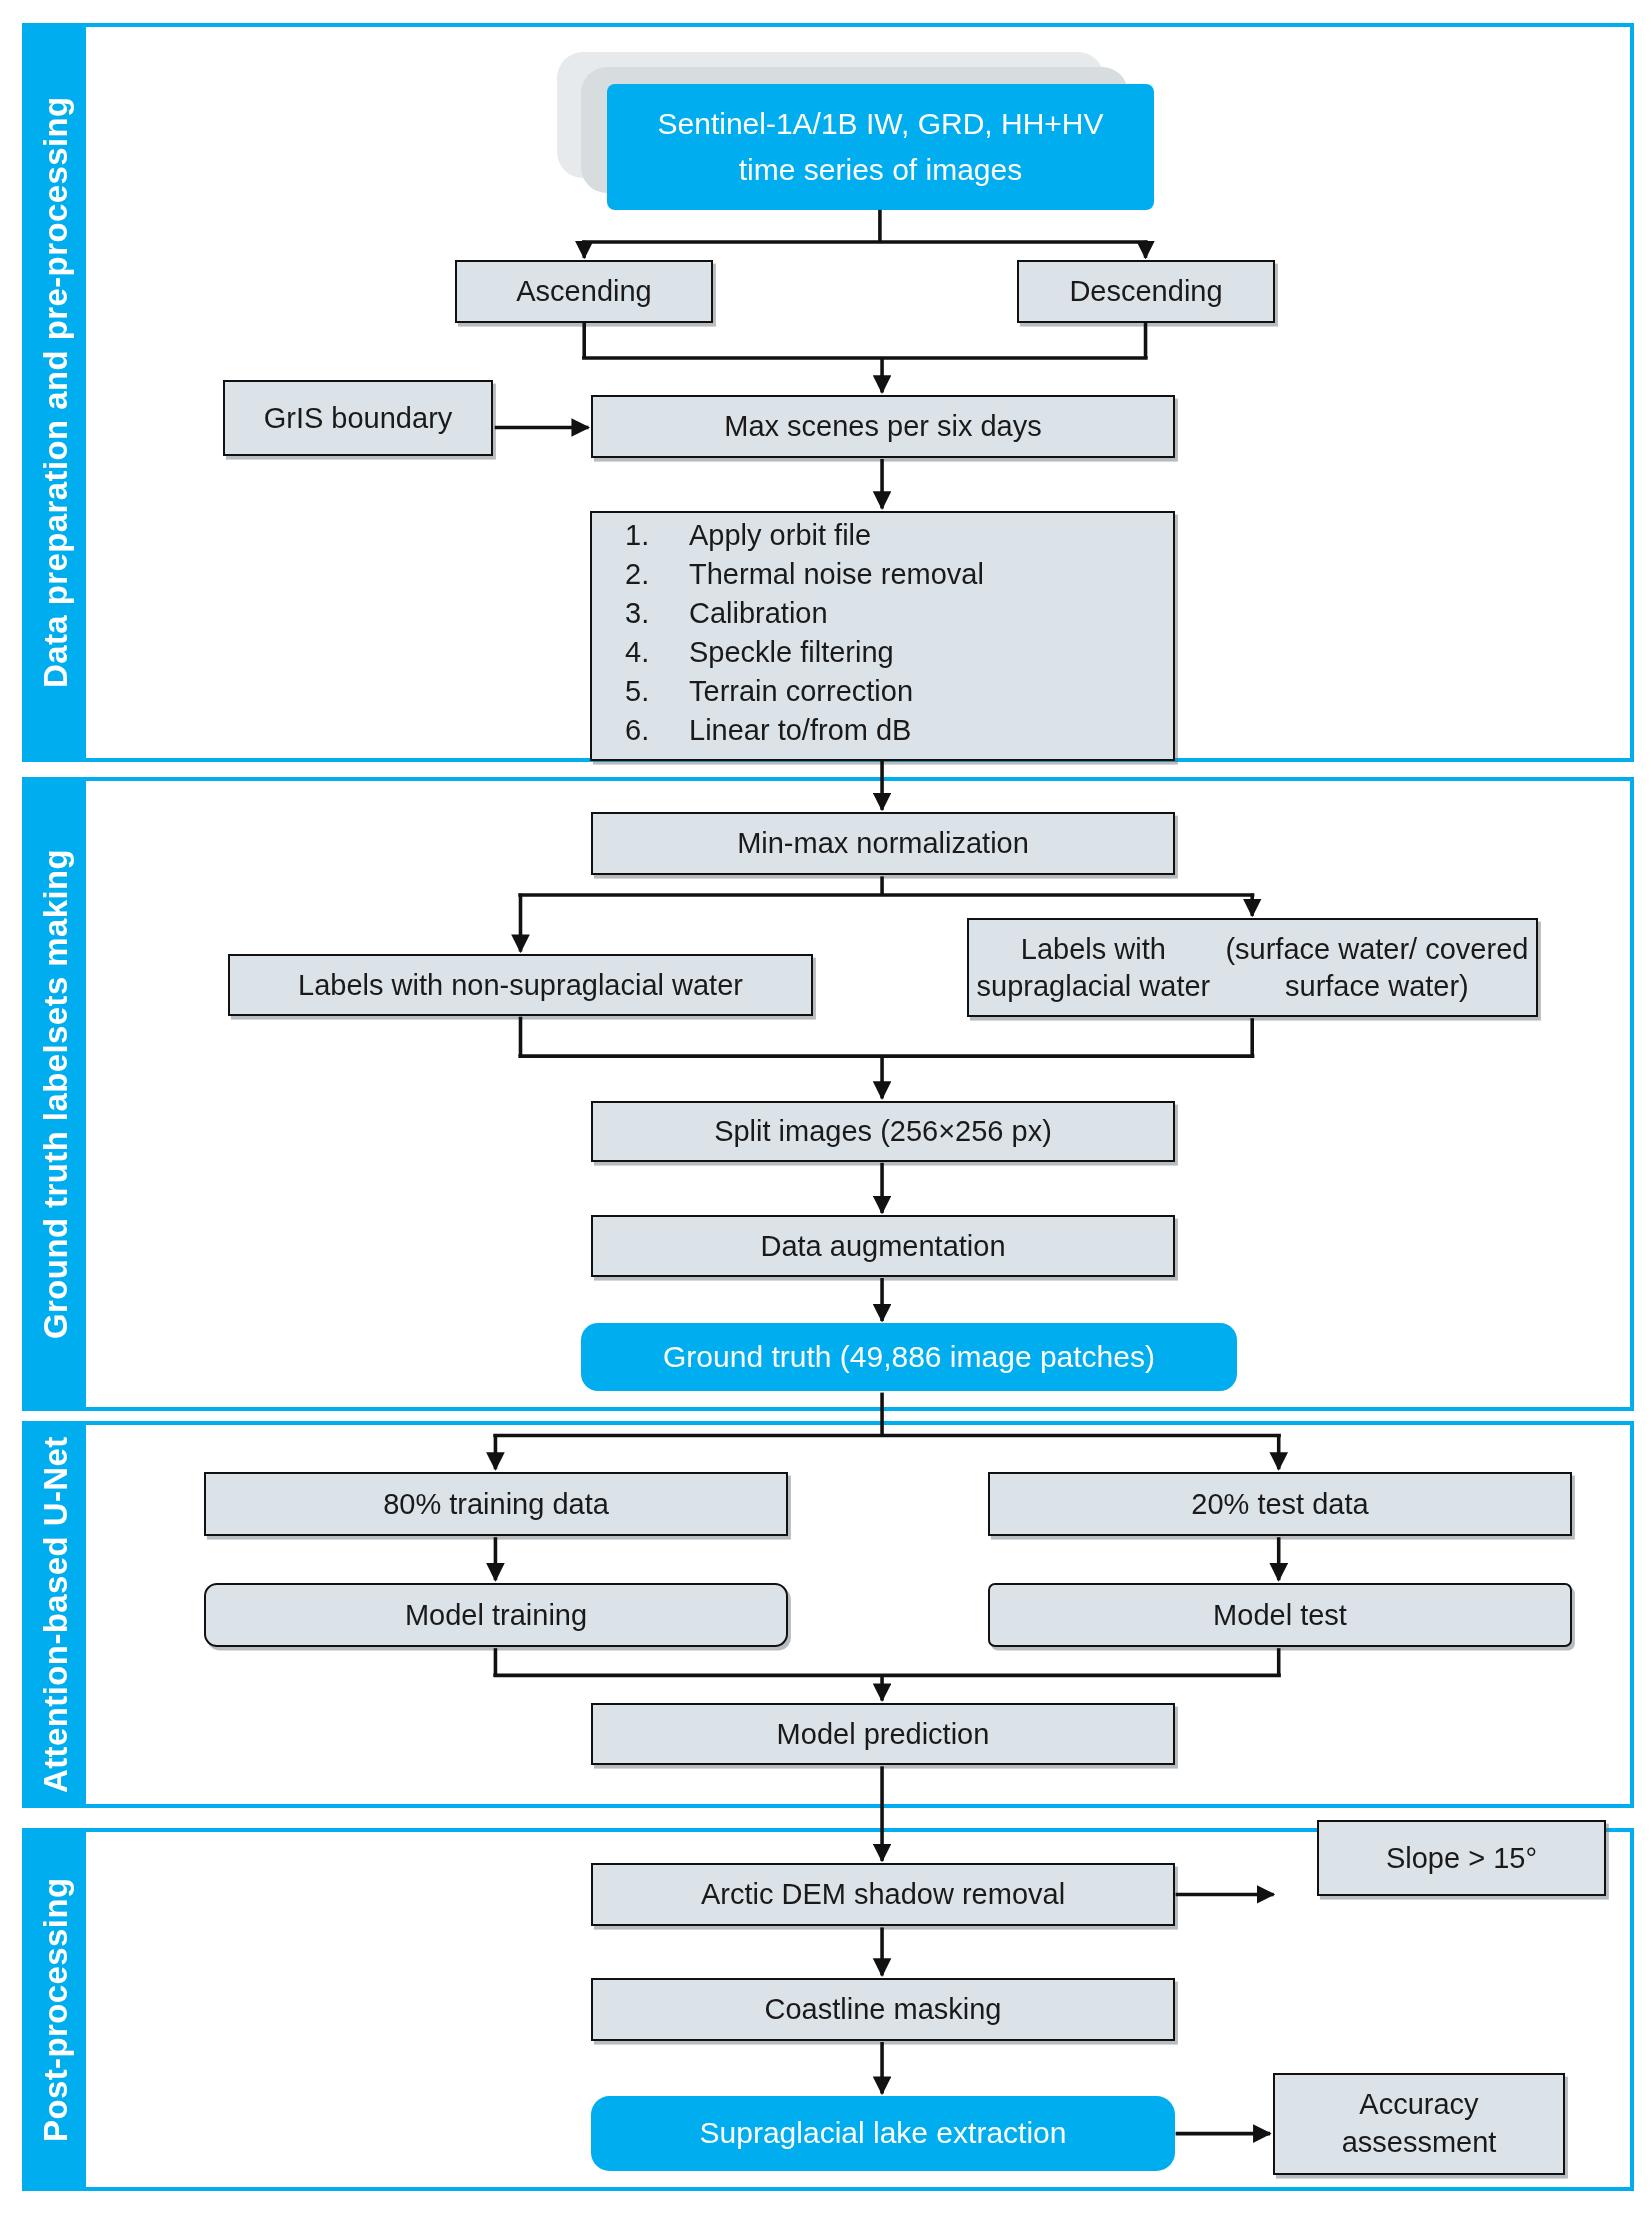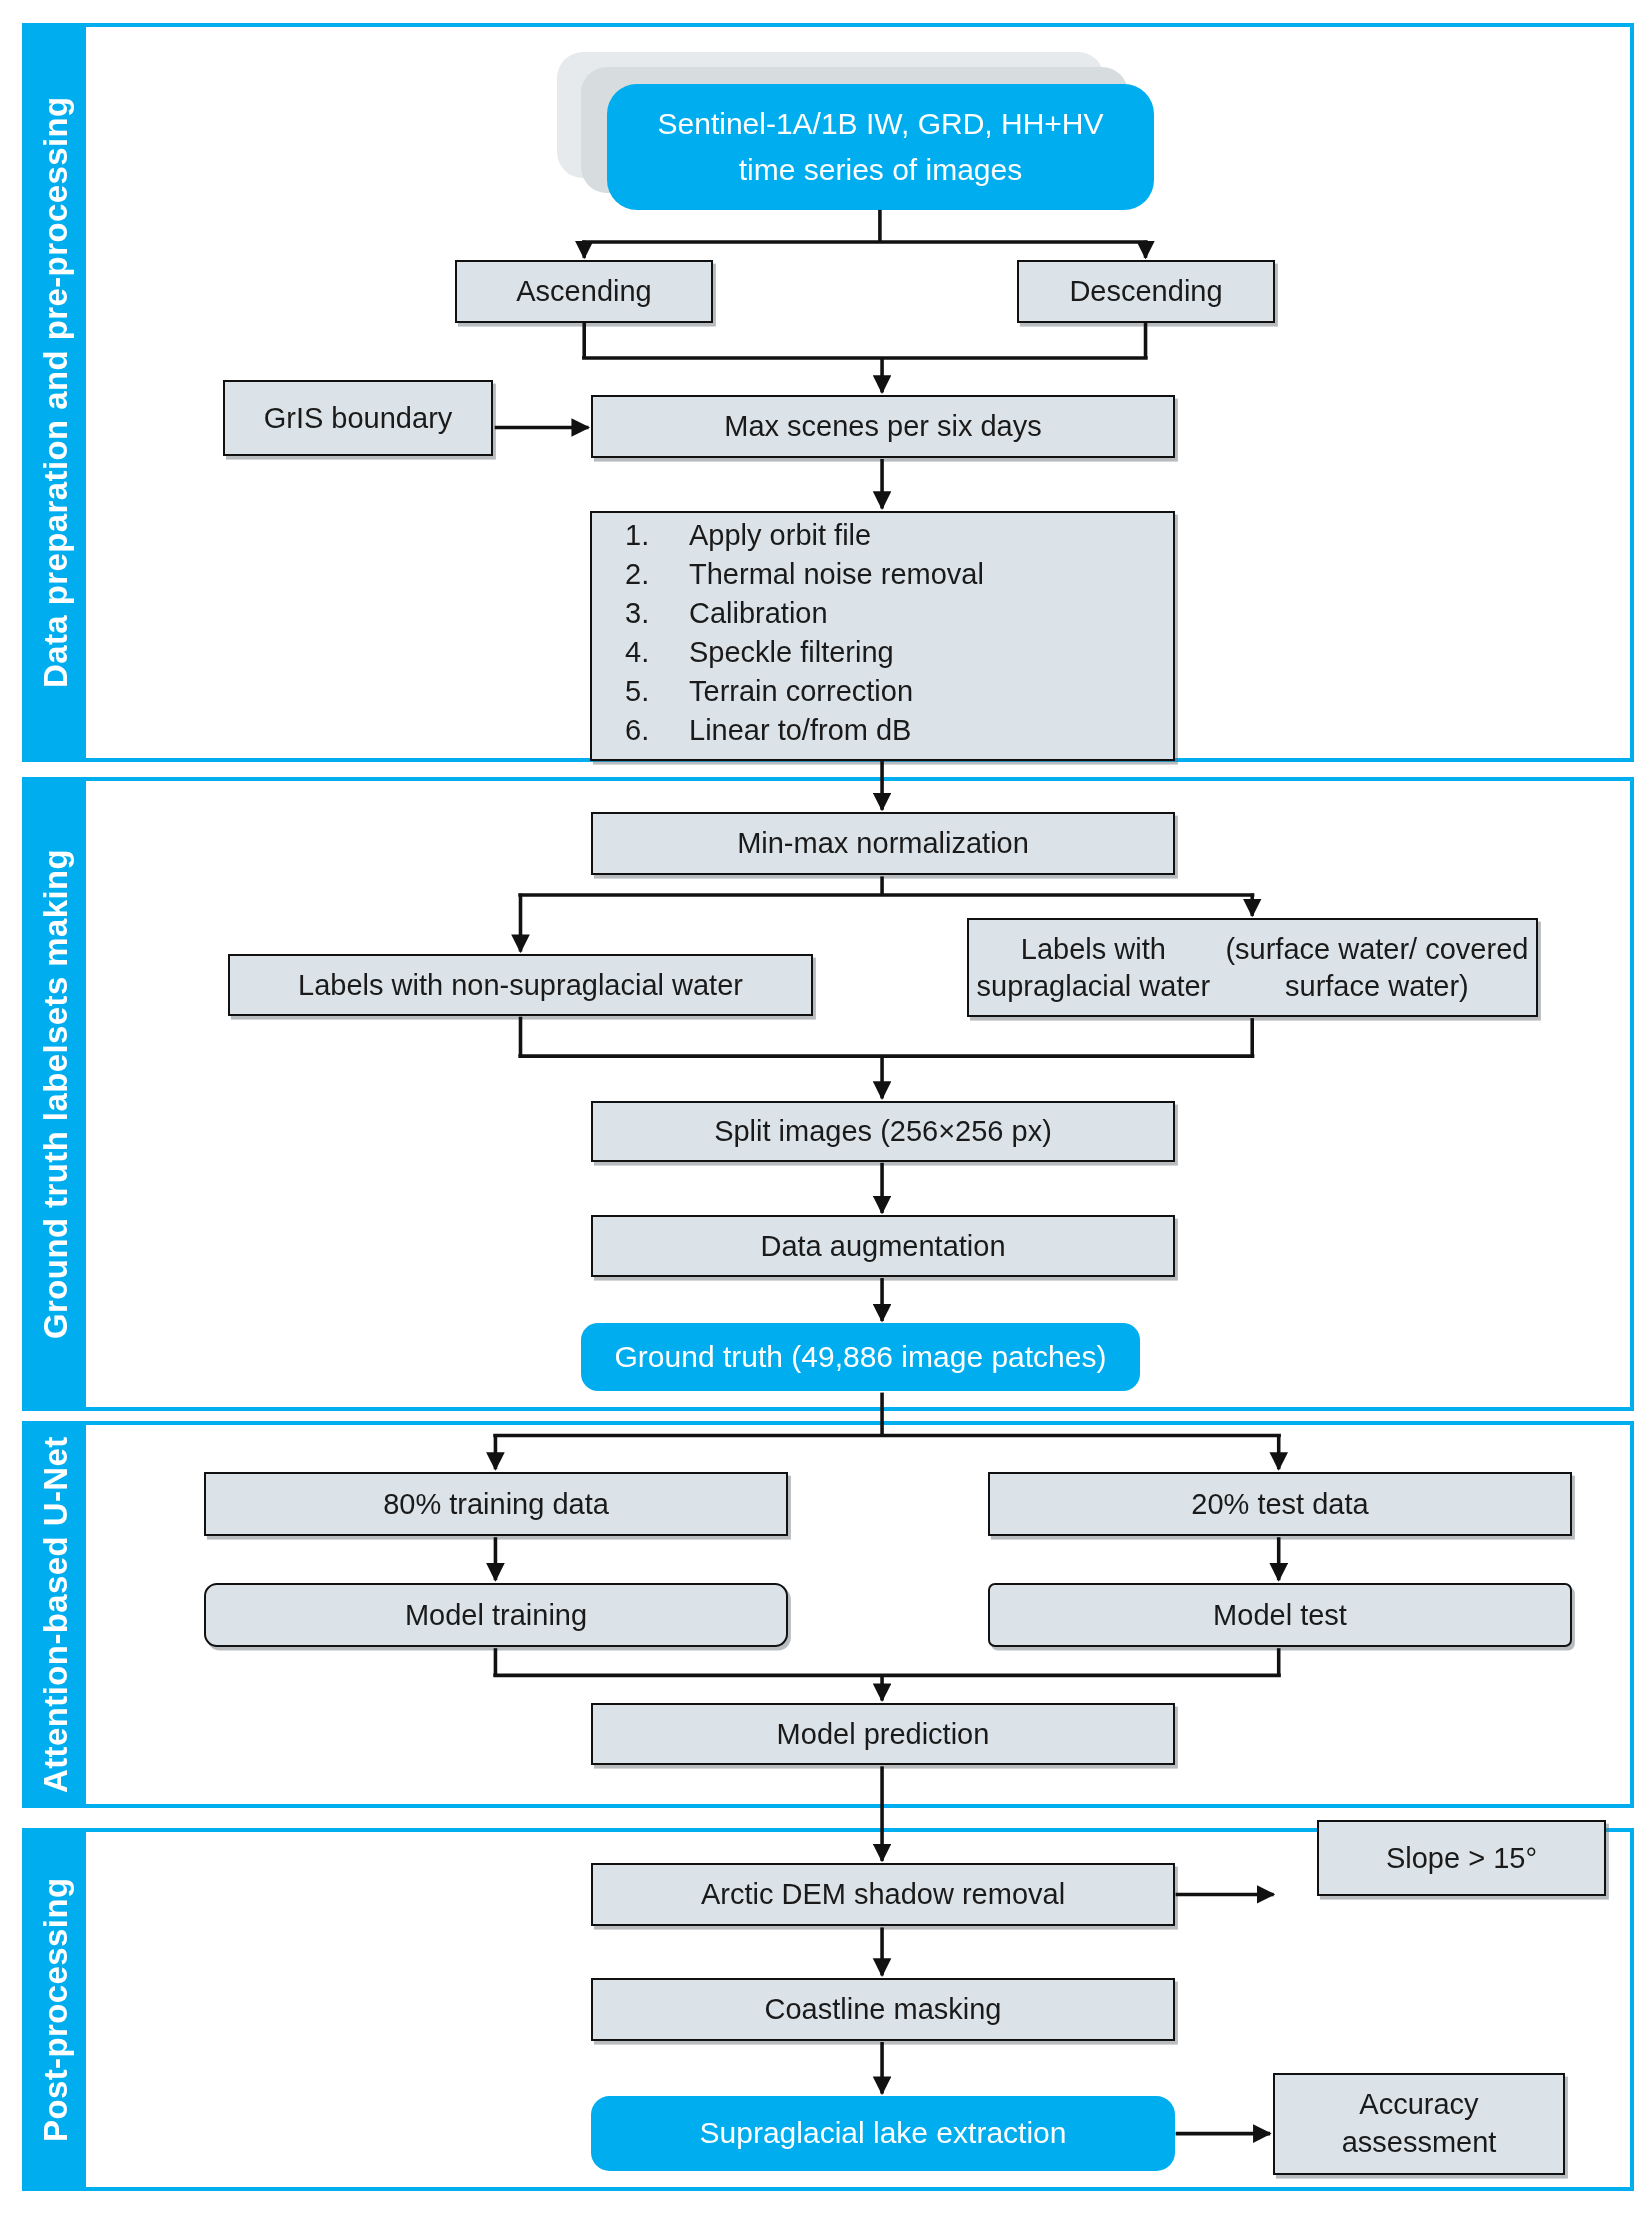--- a/index.html
+++ b/index.html
@@ -91,21 +91,21 @@
     <div class="vlabel">Attention-based U-Net</div>
   </div>
   <div class="section" style="top:1828px;height:363px;">
     <div class="sidebar"></div>
     <div class="vlabel">Post-processing</div>
   </div>
 
   <div class="card" style="left:557px;top:52px;width:547px;height:126px;background:var(--card-back);"></div>
   <div class="card" style="left:581px;top:67px;width:547px;height:126px;background:var(--card-mid);"></div>
 
-  <div class="cbox" style="left:607px;top:84px;width:547px;height:126px;border-radius:30px;">
+  <div class="cbox" style="left:607px;top:84px;width:547px;height:126px;border-radius:8px;">
     <span>Sentinel-1A/1B IW, GRD, HH+HV</span>
     <span>time series of images</span>
   </div>
   <div class="gbox" style="left:455px;top:260px;width:258px;height:63px;">Ascending</div>
   <div class="gbox" style="left:1017px;top:260px;width:258px;height:63px;">Descending</div>
   <div class="gbox" style="left:223px;top:380px;width:270px;height:76px;">GrIS boundary</div>
   <div class="gbox" style="left:591px;top:395px;width:584px;height:63px;">Max scenes per six days</div>
 
   <div class="steps" style="left:590px;top:511px;width:585px;height:250px;">
     <div class="row">
@@ -135,21 +135,21 @@
   </div>
 
   <div class="gbox" style="left:591px;top:812px;width:584px;height:63px;">Min-max normalization</div>
   <div class="gbox" style="left:228px;top:954px;width:585px;height:62px;">Labels with non-supraglacial water</div>
   <div class="gbox" style="left:967px;top:918px;width:571px;height:99px;flex-direction:row;">
     <span>Labels with supraglacial water</span>
     <span>(surface water/ covered surface water)</span>
   </div>
   <div class="gbox" style="left:591px;top:1101px;width:584px;height:61px;">Split images (256×256 px)</div>
   <div class="gbox" style="left:591px;top:1215px;width:584px;height:62px;">Data augmentation</div>
-  <div class="cbox" style="left:581px;top:1323px;width:559px;height:68px;border-radius:17px;">Ground truth (49,886 image patches)</div>
+  <div class="cbox" style="left:581px;top:1323px;width:656px;height:68px;border-radius:17px;">Ground truth (49,886 image patches)</div>
 
   <div class="gbox" style="left:204px;top:1472px;width:584px;height:64px;">80% training data</div>
   <div class="gbox" style="left:988px;top:1472px;width:584px;height:64px;">20% test data</div>
   <div class="gbox" style="left:204px;top:1583px;width:584px;height:64px;border-radius:13px;">Model training</div>
   <div class="gbox" style="left:988px;top:1583px;width:584px;height:64px;border-radius:7px;">Model test</div>
   <div class="gbox" style="left:591px;top:1703px;width:584px;height:62px;">Model prediction</div>
 
   <div class="gbox" style="left:591px;top:1863px;width:584px;height:63px;">Arctic DEM shadow removal</div>
   <div class="gbox" style="left:1276px;top:1820px;width:289px;height:76px;margin-left:41px;">Slope &gt; 15°</div>
   <div class="gbox" style="left:591px;top:1978px;width:584px;height:63px;">Coastline masking</div>

